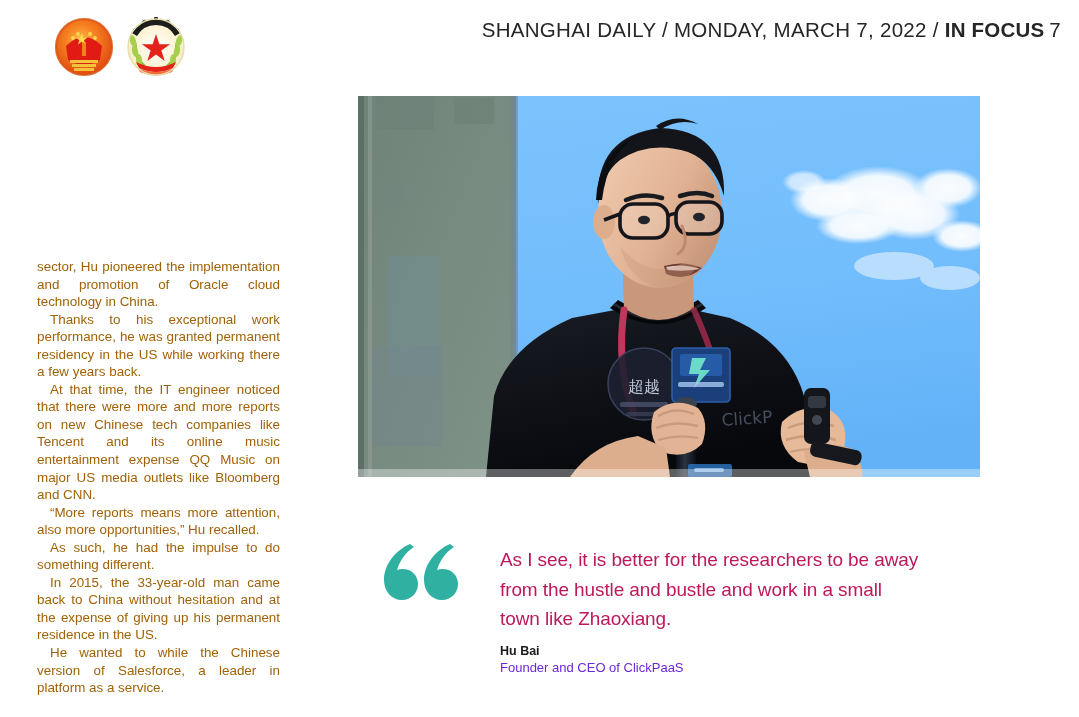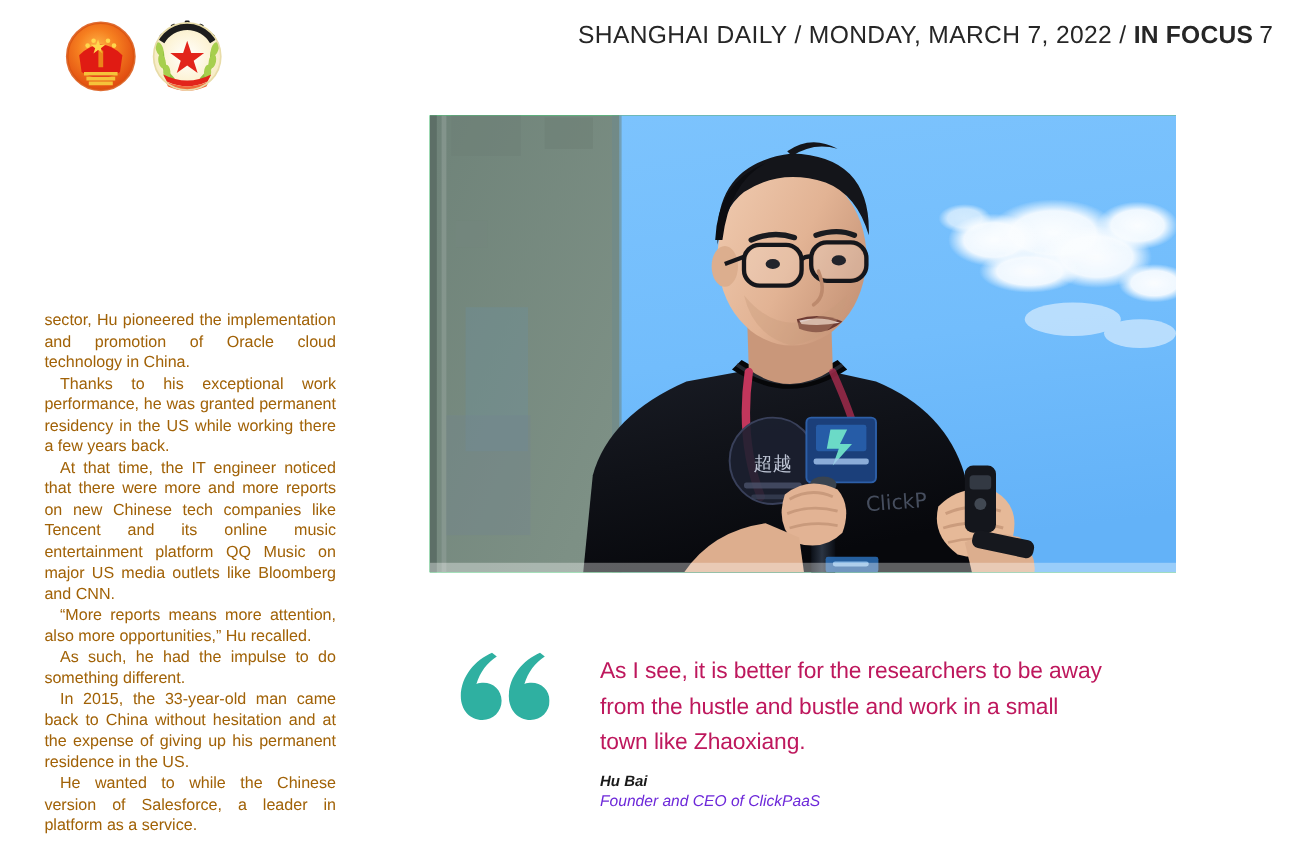--- a/index.html
+++ b/index.html
@@ -109,21 +109,20 @@
   }
   #quote-text {
     font-family: "Liberation Sans", sans-serif;
     font-size: 19px;
     line-height: 29.5px;
     color: #be185d;
     letter-spacing: -0.1px;
   }
   #quote-attrib {
     margin-top: 9px;
-    font-style: italic;
   }
   #attrib-name {
     font-family: "Liberation Sans", sans-serif;
     font-size: 12.5px;
     font-weight: bold;
     color: #1a1a1a;
     line-height: 16px;
   }
   #attrib-role {
     font-family: "Liberation Sans", sans-serif;
@@ -204,21 +203,21 @@
 
   <div id="header-line">
     <span>SHANGHAI DAILY</span><span class="sep"> / </span><span>MONDAY, MARCH 7, 2022</span><span class="sep"> / </span><span class="focus">IN FOCUS</span><span class="pageno">7</span>
   </div>
 
 </div>
 
 <div id="left-column">
   <p>sector, Hu pioneered the implementation and promotion of Oracle cloud technology in China.</p>
   <p class="indent">Thanks to his exceptional work performance, he was granted permanent residency in the US while working there a few years back.</p>
-  <p class="indent">At that time, the IT engineer noticed that there were more and more reports on new Chinese tech companies like Tencent and its online music entertainment platform QQ Music on major US media outlets like Bloomberg and CNN.</p>
+  <p class="indent">At that time, the IT engineer noticed that there were more and more reports on new Chinese tech companies like Tencent and its online music entertainment expense QQ Music on major US media outlets like Bloomberg and CNN.</p>
   <p class="indent">“More reports means more attention, also more opportunities,” Hu recalled.</p>
   <p class="indent">As such, he had the impulse to do something different.</p>
   <p class="indent">In 2015, the 33-year-old man came back to China without hesitation and at the expense of giving up his permanent residence in the US.</p>
   <p class="indent">He wanted to while the Chinese version of Salesforce, a leader in platform as a service.</p>
 </div>
 
 <div id="photo">
   <svg width="622" height="381" viewBox="0 0 622 381">
     <defs>
       <linearGradient id="wallGrad" x1="0" y1="0" x2="1" y2="0.25">

